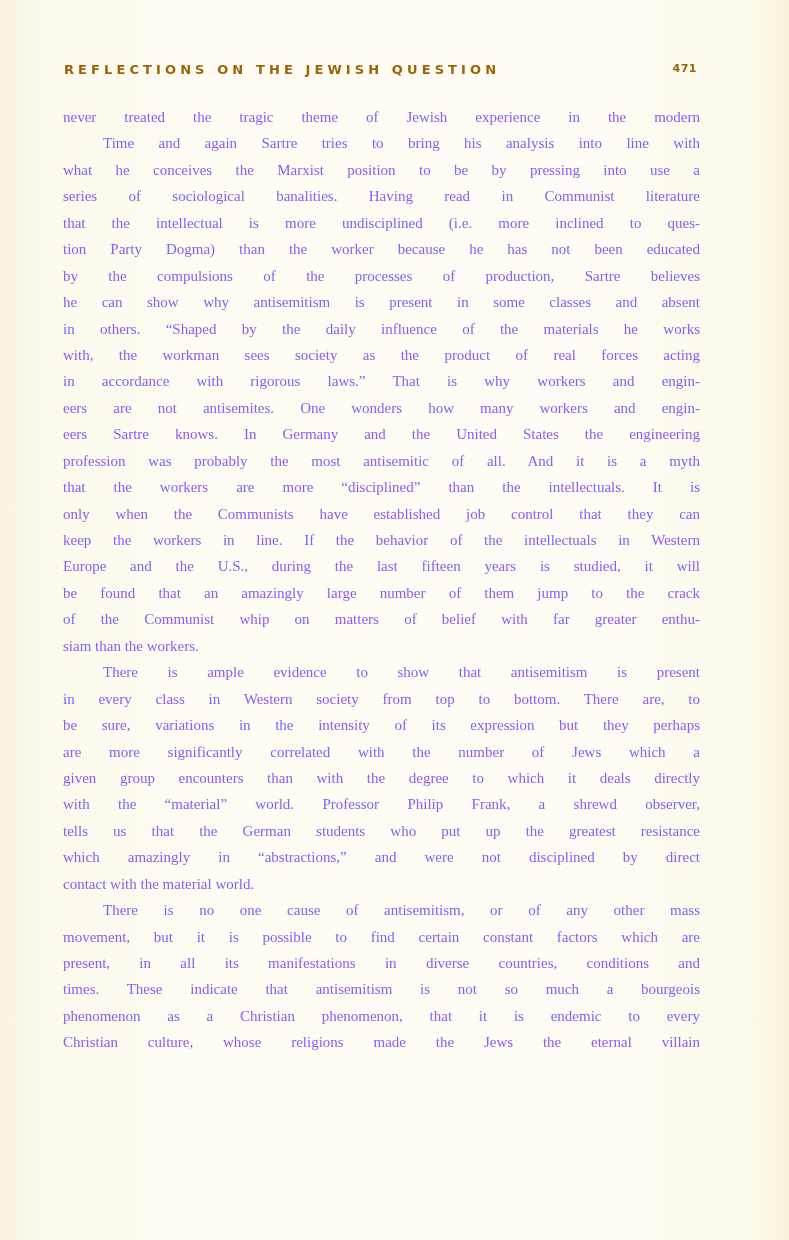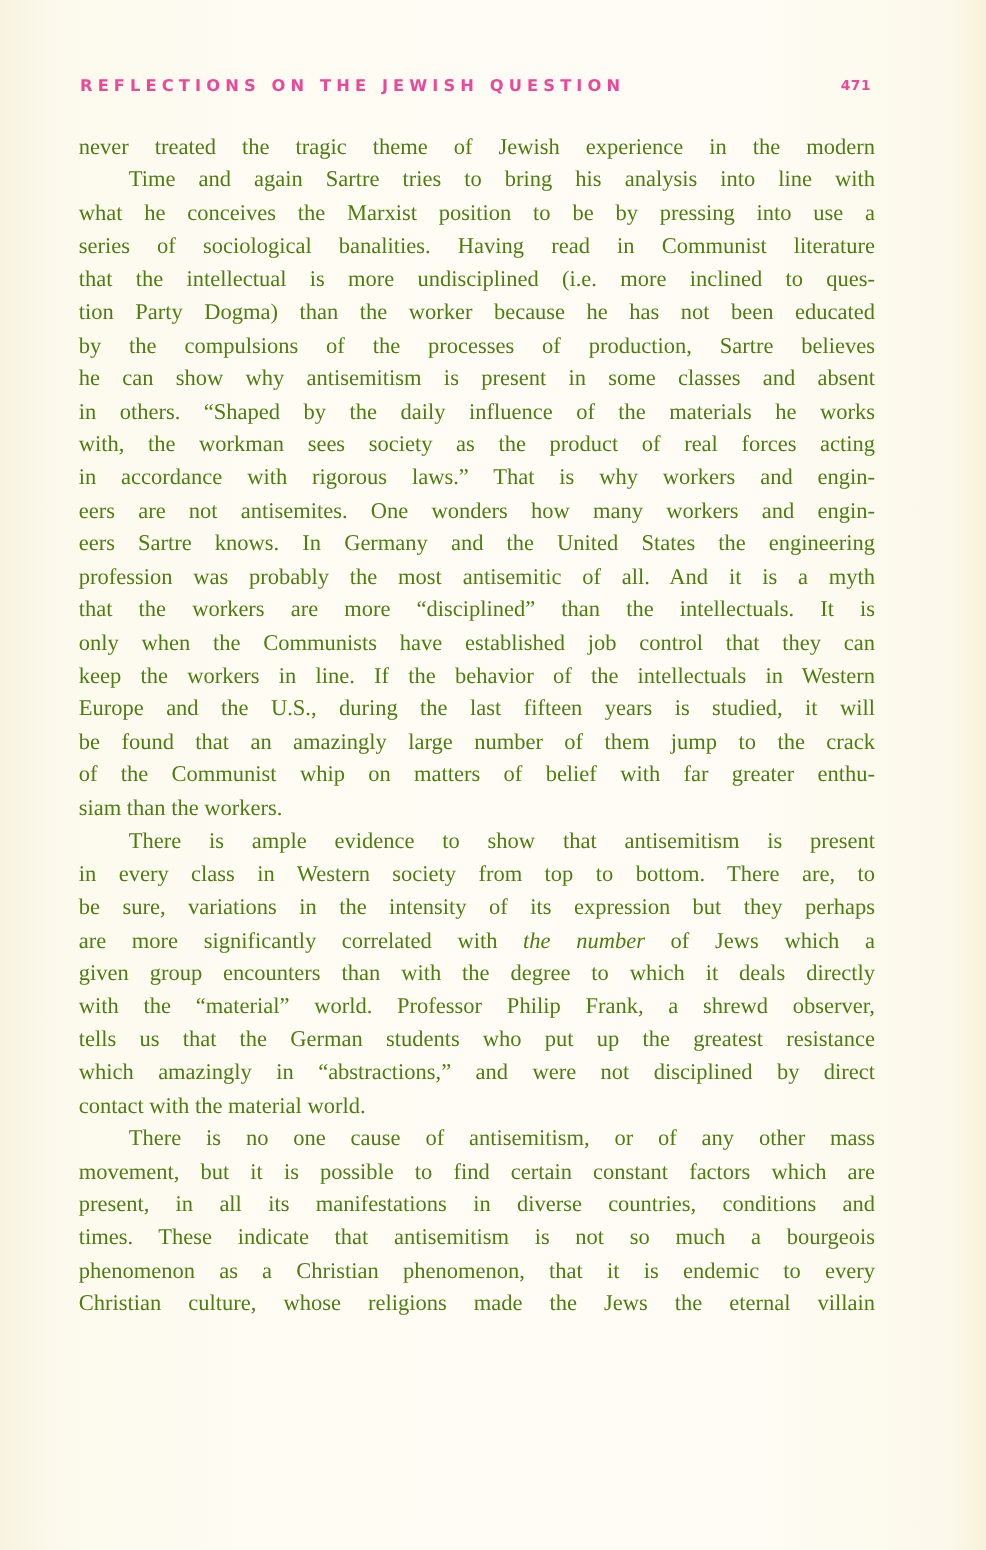--- a/index.html
+++ b/index.html
@@ -10,40 +10,40 @@
     color: #2b2a24;
     position: relative;
   }
   .page { position: absolute; left: 0; top: 0; width: 789px; height: 1240px; }
   .running-head {
     position: absolute; left: 64px; top: 62px; width: 636px; height: 20px;
     font-family: "DejaVu Sans", sans-serif;
     font-weight: bold;
     font-size: 13px;
     letter-spacing: 4.1px;
-    color: #ec4899;
+    color: #a16207;
   }
   .running-head .title { position: absolute; left: 0; top: 0; white-space: nowrap; }
   .running-head .folio {
     position: absolute; right: 3px; top: 0; letter-spacing: 0.5px; font-size: 11px; margin-left: 48px;
   }
   .body-text {
     position: absolute; left: 63px; top: 104px; width: 637px;
     font-family: "Liberation Serif", serif;
-    font-size: 18px;
+    font-size: 15px;
     line-height: 26.45px;
-    color: #4d7c0f;
+    color: #8b5cf6;
   }
   .line {
     display: block; height: 26.45px; white-space: nowrap;
     text-align: justify; text-align-last: justify;
   }
   .line.last { text-align-last: left; }
   .line.indent { padding-left: 40px; }
-  .line .em { font-style: italic; }
+  .line .em { }
 </style>
 </head>
 <body>
 
 <div class="page">
   <div class="running-head">
     <span class="title">REFLECTIONS ON THE JEWISH QUESTION</span>
     <span class="folio">471</span>
   </div>
 

